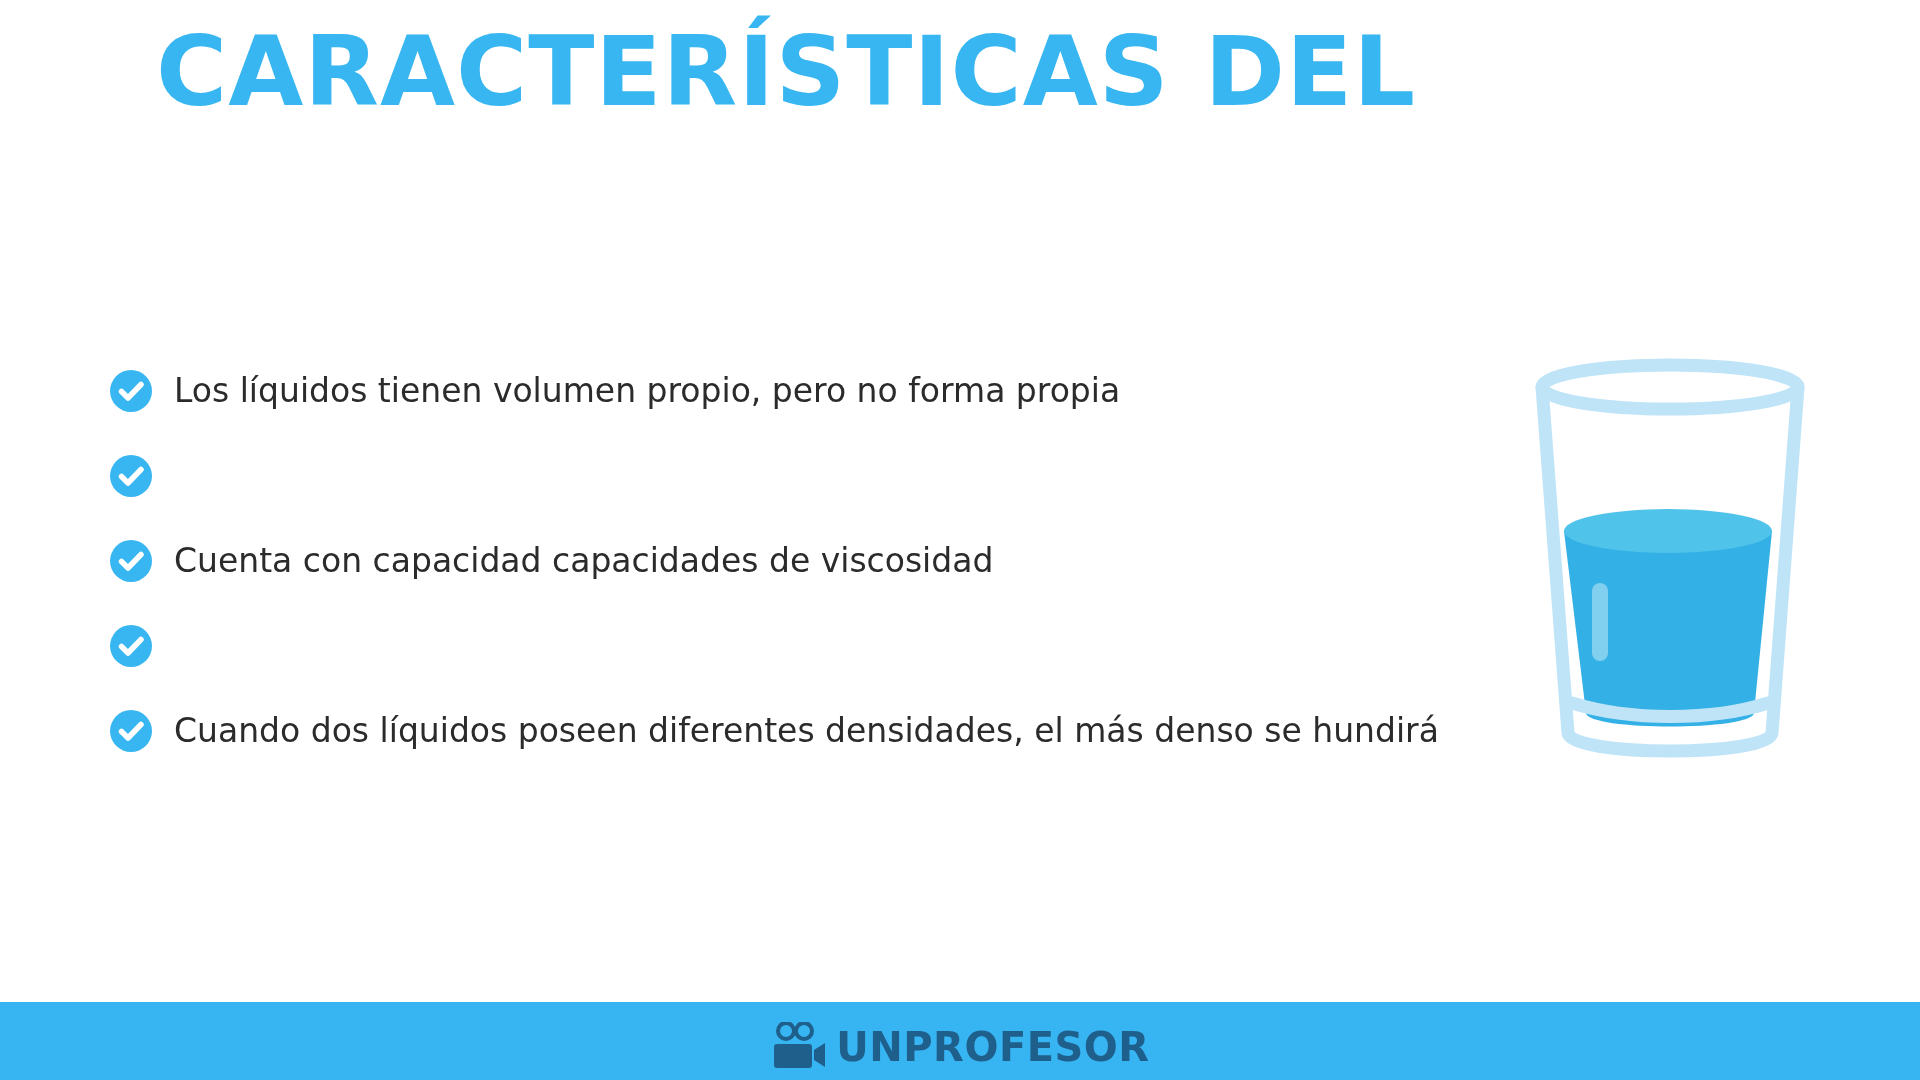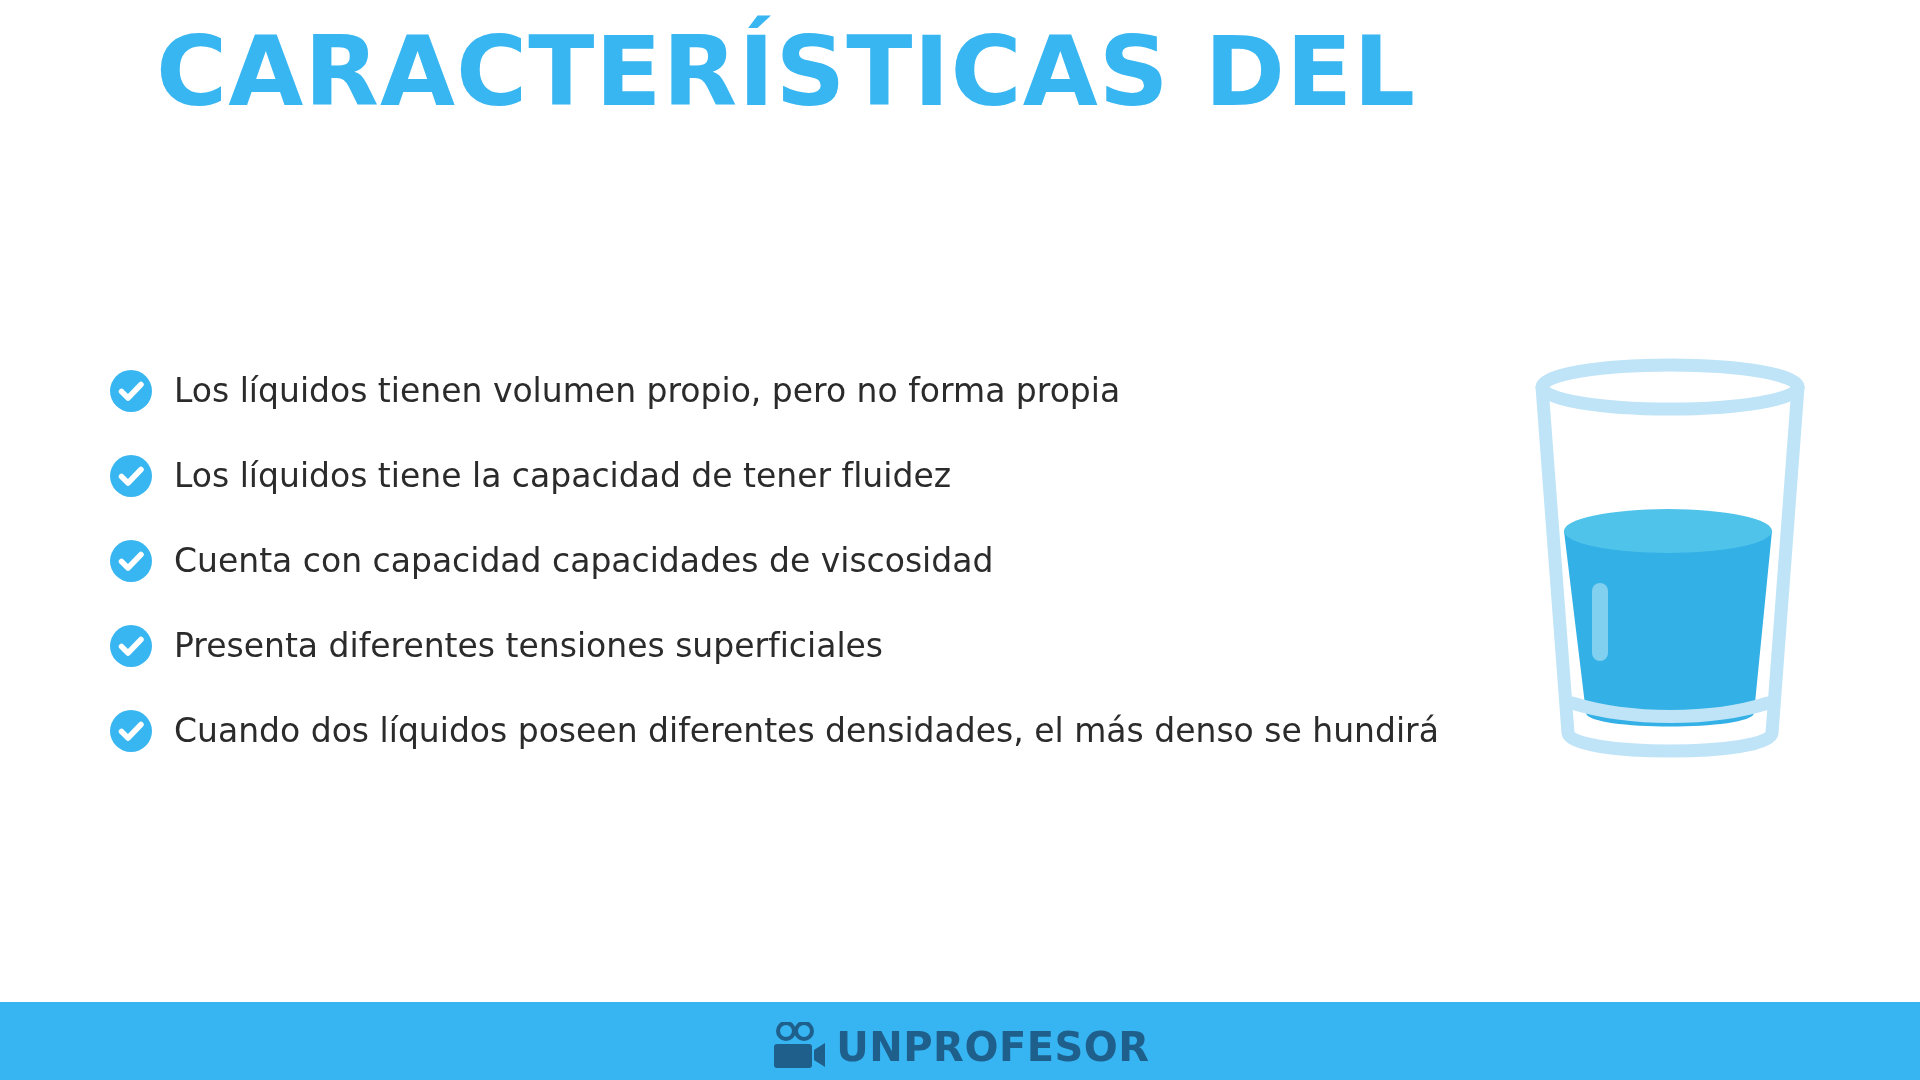--- a/index.html
+++ b/index.html
@@ -130,37 +130,35 @@
         <path d="M11.5 21.5 L18 28 L31 14.5" fill="none" stroke="#ffffff" stroke-width="5.5" stroke-linecap="round" stroke-linejoin="round"></path>
       </svg>
       <div class="bullet-text">Los líquidos tienen volumen propio, pero no forma propia</div>
     </div>
 
     <div class="bullet-row">
       <svg class="check-icon" viewBox="0 0 42 42">
         <circle cx="21" cy="21" r="21" fill="#38b6f1"></circle>
         <path d="M11.5 21.5 L18 28 L31 14.5" fill="none" stroke="#ffffff" stroke-width="5.5" stroke-linecap="round" stroke-linejoin="round"></path>
       </svg>
-      <div class="bullet-text">Los líquidos tiene la capacidad de tener fluidez</div>
     </div>
 
     <div class="bullet-row">
       <svg class="check-icon" viewBox="0 0 42 42">
         <circle cx="21" cy="21" r="21" fill="#38b6f1"></circle>
         <path d="M11.5 21.5 L18 28 L31 14.5" fill="none" stroke="#ffffff" stroke-width="5.5" stroke-linecap="round" stroke-linejoin="round"></path>
       </svg>
       <div class="bullet-text">Cuenta con capacidad capacidades de viscosidad</div>
     </div>
 
     <div class="bullet-row">
       <svg class="check-icon" viewBox="0 0 42 42">
         <circle cx="21" cy="21" r="21" fill="#38b6f1"></circle>
         <path d="M11.5 21.5 L18 28 L31 14.5" fill="none" stroke="#ffffff" stroke-width="5.5" stroke-linecap="round" stroke-linejoin="round"></path>
       </svg>
-      <div class="bullet-text">Presenta diferentes tensiones superficiales</div>
     </div>
 
     <div class="bullet-row">
       <svg class="check-icon" viewBox="0 0 42 42">
         <circle cx="21" cy="21" r="21" fill="#38b6f1"></circle>
         <path d="M11.5 21.5 L18 28 L31 14.5" fill="none" stroke="#ffffff" stroke-width="5.5" stroke-linecap="round" stroke-linejoin="round"></path>
       </svg>
       <div class="bullet-text">Cuando dos líquidos poseen diferentes densidades, el más denso se hundirá</div>
     </div>
 

